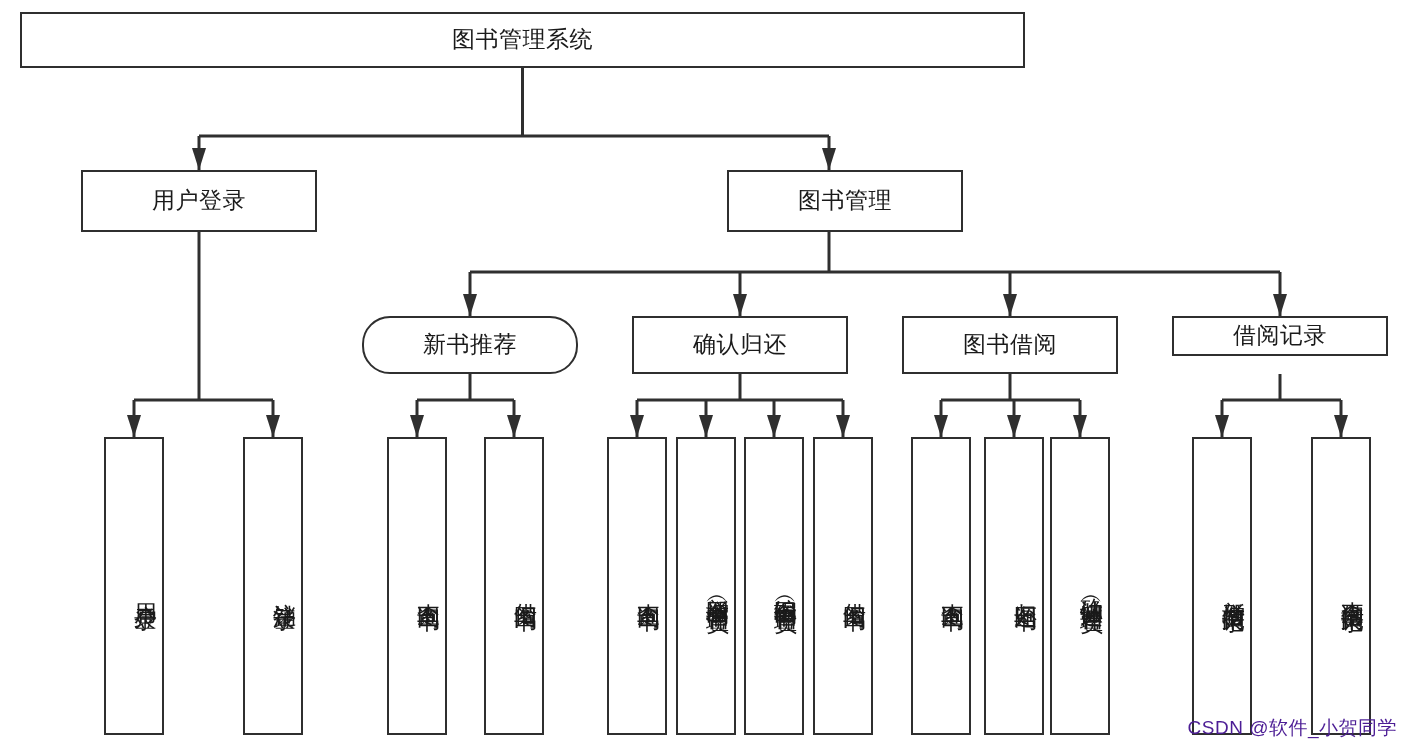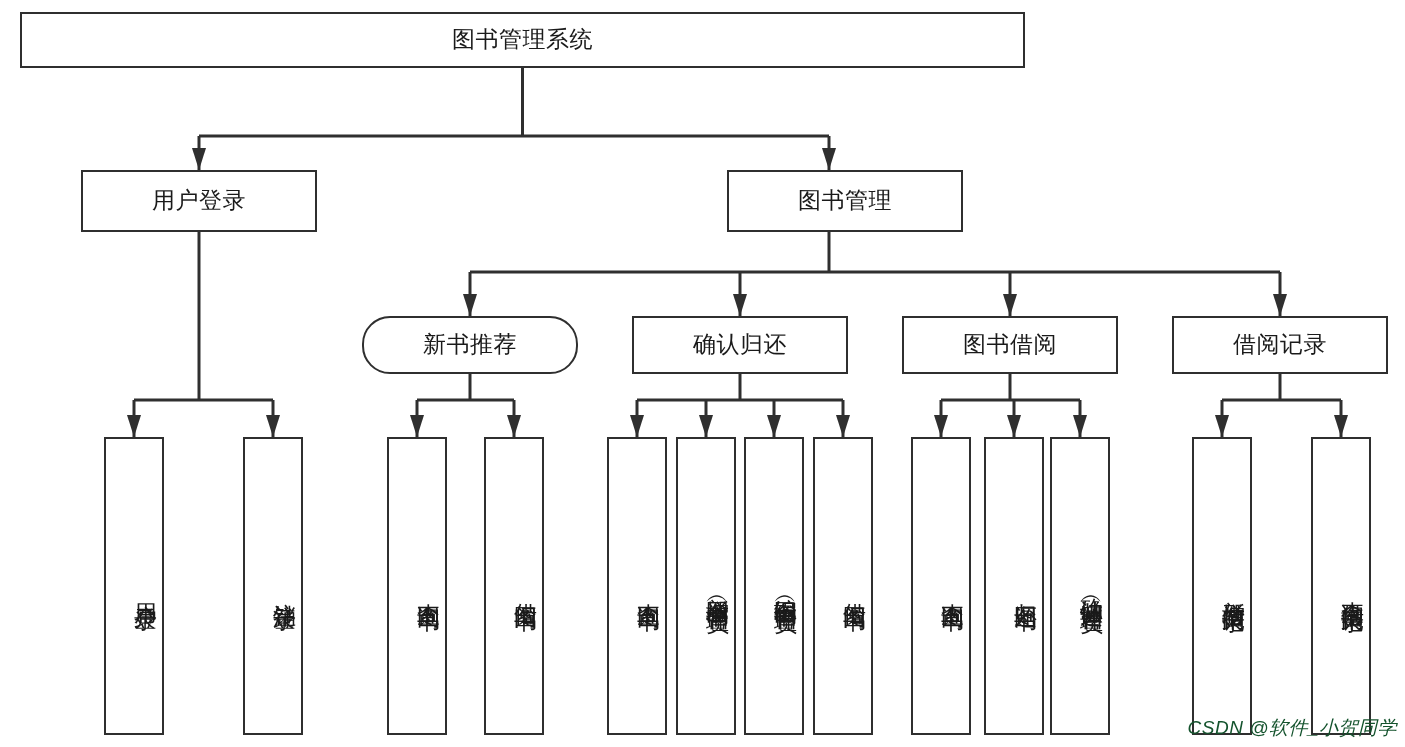--- a/index.html
+++ b/index.html
@@ -51,24 +51,23 @@
   .node .lbl {
     display: block;
     white-space: nowrap;
     text-align: center;
   }
   #watermark {
     position: absolute;
     right: 8px;
     bottom: 6px;
     font-size: 19px;
-    color: #14532d;
+    color: #4c1d95;
     white-space: nowrap;
     letter-spacing: 0.5px;
-    font-style: italic;
   }
 </style>
 </head>
 <body>
 
 <div id="canvas">
   <svg id="edges" viewBox="0 0 1405 747">
       <line x1="522.5" y1="68" x2="522.5" y2="136" stroke="#2f2f2f" stroke-width="3"></line>
       <line x1="199" y1="136" x2="829" y2="136" stroke="#2f2f2f" stroke-width="3"></line>
       <line x1="199" y1="136" x2="199" y2="170" stroke="#2f2f2f" stroke-width="3"></line>
@@ -134,21 +133,21 @@
       </div>
       <div class="node h" style="left: 362px; top: 316px; width: 216px; height: 58px; border-radius: 28px;">
         <span class="lbl">新书推荐</span>
       </div>
       <div class="node h" style="left: 632px; top: 316px; width: 216px; height: 58px;">
         <span class="lbl">确认归还</span>
       </div>
       <div class="node h" style="left: 902px; top: 316px; width: 216px; height: 58px;">
         <span class="lbl">图书借阅</span>
       </div>
-      <div class="node h" style="left: 1172px; top: 316px; width: 216px; height: 58px;">
+      <div class="node h" style="left: 1172px; top: 316px; width: 216px; height: 40px;">
         <span class="lbl">借阅记录</span>
       </div>
       <div class="node v" style="left: 104px; top: 437px; width: 60px; height: 298px;">
         <span class="lbl">用户登录</span>
       </div>
       <div class="node v" style="left: 243px; top: 437px; width: 60px; height: 298px;">
         <span class="lbl">注销登录</span>
       </div>
       <div class="node v" style="left: 387px; top: 437px; width: 60px; height: 298px;">
         <span class="lbl">查询图书</span>

